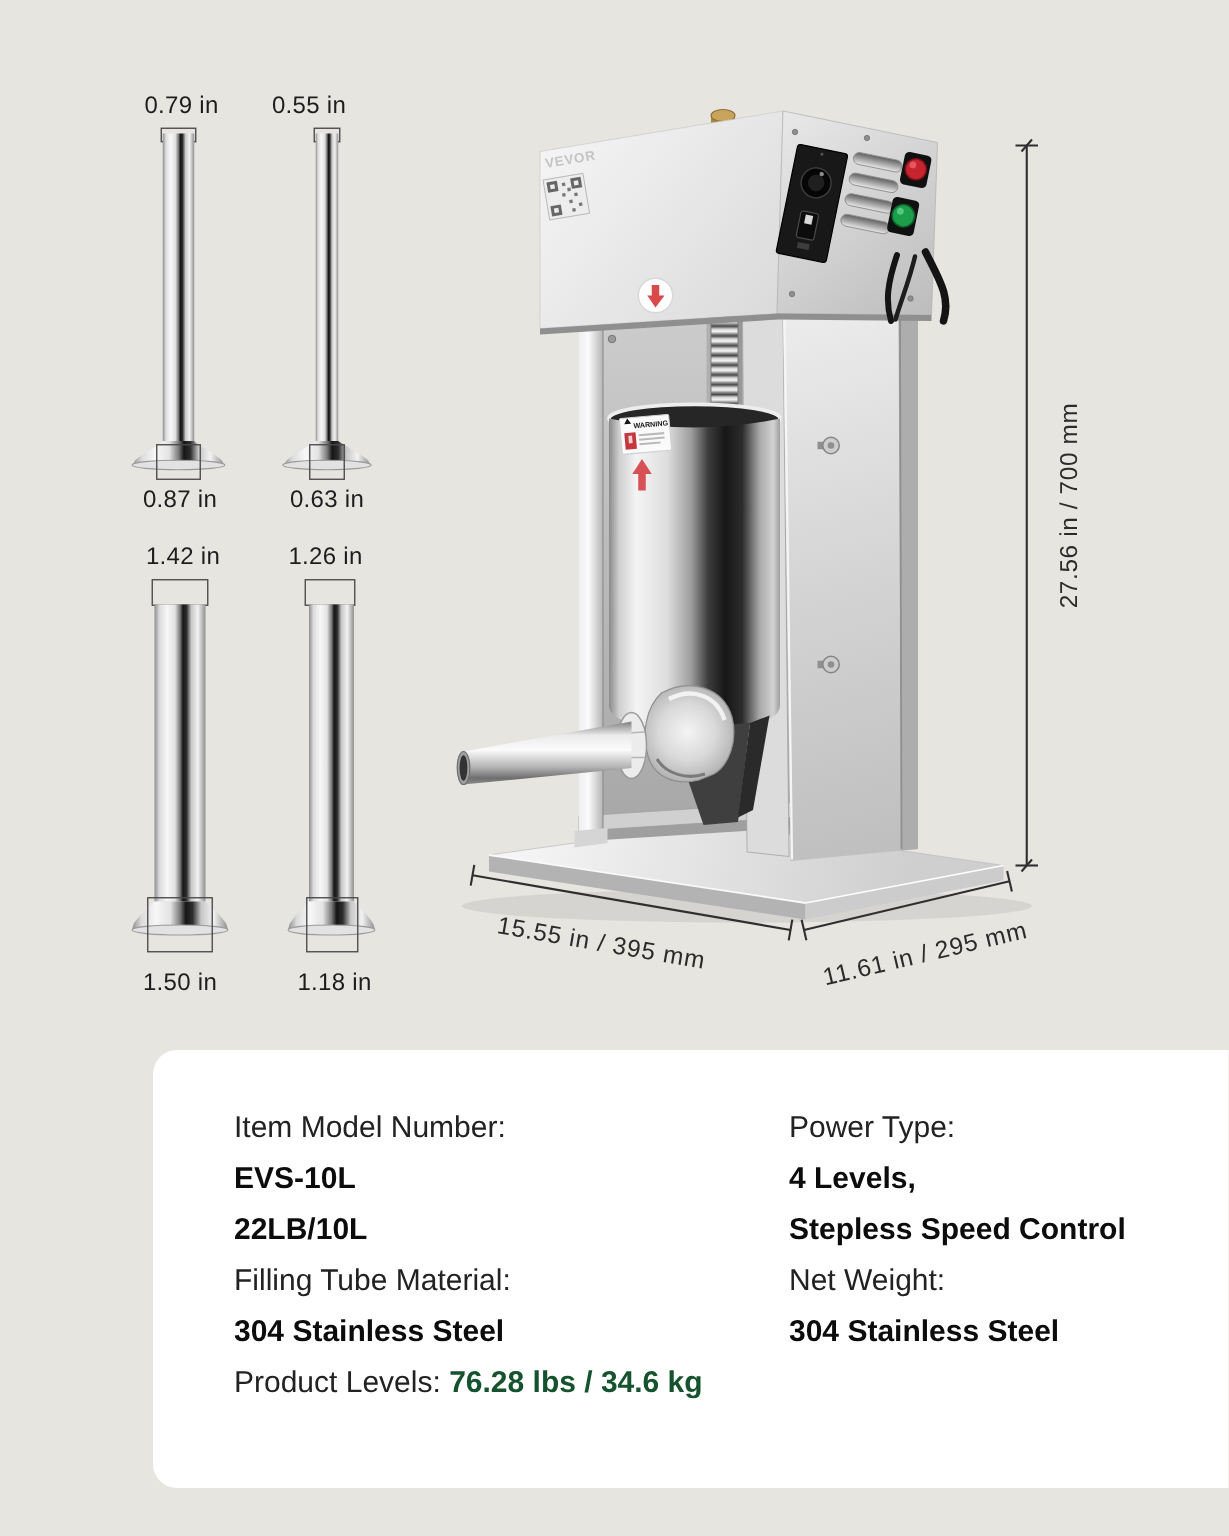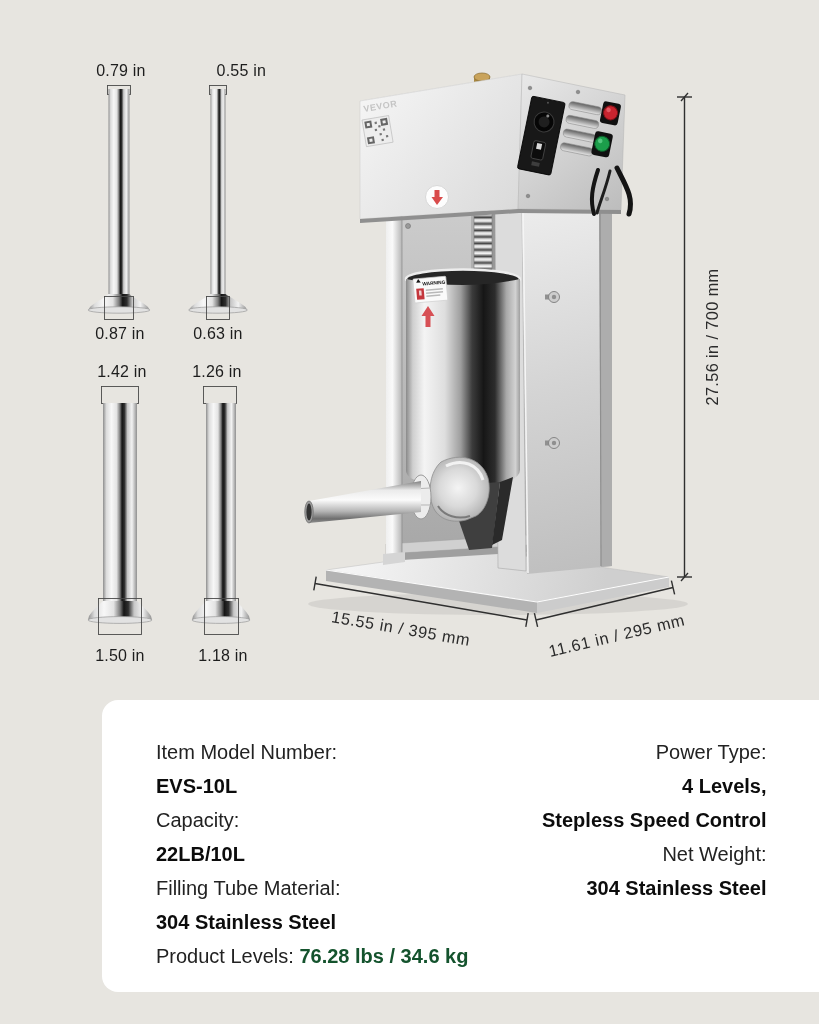--- a/index.html
+++ b/index.html
@@ -16,32 +16,32 @@
     font-size:16px;line-height:20px;color:#1d1d1d;letter-spacing:.2px;
   }
   .tube-svg{position:absolute;}
   .machine-svg{position:absolute;left:280px;top:55px;}
   .spec-panel{
     position:absolute;left:54px;top:700px;width:731px;height:292px;
     background:#ffffff;border-radius:16px;margin-left:48px;
   }
   .spec-col{position:absolute;top:35px;}
   .spec-col.left{left:54px;}
-  .spec-col.right{left:440px;text-align:right;}
+  .spec-col.right{left:424px;}
   .spec-row{font-size:20px;line-height:34px;color:#222222;white-space:nowrap;}
   .spec-row.val{font-weight:700;color:#0c0c0c;}
   .spec-row .inline-val{font-weight:700;color:#14532d;}
 </style>
 </head>
 <body>
 
 <div class="stage">
 
   <div class="dim-label" style="left:73px;top:61px;">0.79 in</div>
-  <div class="dim-label" style="left:170px;top:61px;text-align:right;">0.55 in</div>
+  <div class="dim-label" style="left:158px;top:61px;">0.55 in</div>
   <div class="dim-label" style="left:72px;top:324px;">0.87 in</div>
   <div class="dim-label" style="left:170px;top:324px;">0.63 in</div>
   <div class="dim-label" style="left:74px;top:362px;">1.42 in</div>
   <div class="dim-label" style="left:169px;top:362px;">1.26 in</div>
   <div class="dim-label" style="left:72px;top:646px;">1.50 in</div>
   <div class="dim-label" style="left:175px;top:646px;">1.18 in</div>
 
   <svg class="tube-svg" style="left:80px;top:80px;" width="80" height="245" viewBox="80 80 80 245">
     <defs>
       <linearGradient id="chromeV" x1="0" y1="0" x2="1" y2="0">
@@ -295,21 +295,20 @@
     </g>
     <text x="713" y="342" transform="rotate(-90 713 337)" text-anchor="middle" font-size="16.3" fill="#2b2b2b" letter-spacing="0.4">27.56 in / 700 mm</text>
     <text x="400" y="634" transform="rotate(9.8 400 634)" text-anchor="middle" font-size="16.3" fill="#2b2b2b" letter-spacing="0.6">15.55 in / 395 mm</text>
     <text x="618" y="641" transform="rotate(-13.3 618 641)" text-anchor="middle" font-size="16.3" fill="#2b2b2b" letter-spacing="0.6">11.61 in / 295 mm</text>
   </svg>
 
   <div class="spec-panel">
     <div class="spec-col left">
       <div class="spec-row lab">Item Model Number:</div>
       <div class="spec-row val">EVS-10L</div>
-      <div class="spec-row lab">Capacity:</div>
       <div class="spec-row val">22LB/10L</div>
       <div class="spec-row lab">Filling Tube Material:</div>
       <div class="spec-row val">304 Stainless Steel</div>
       <div class="spec-row lab"><span>Product Levels: </span><span class="inline-val">76.28 lbs / 34.6 kg</span></div>
     </div>
     <div class="spec-col right">
       <div class="spec-row lab">Power Type:</div>
       <div class="spec-row val">4 Levels,</div>
       <div class="spec-row val">Stepless Speed Control</div>
       <div class="spec-row lab">Net Weight:</div>

